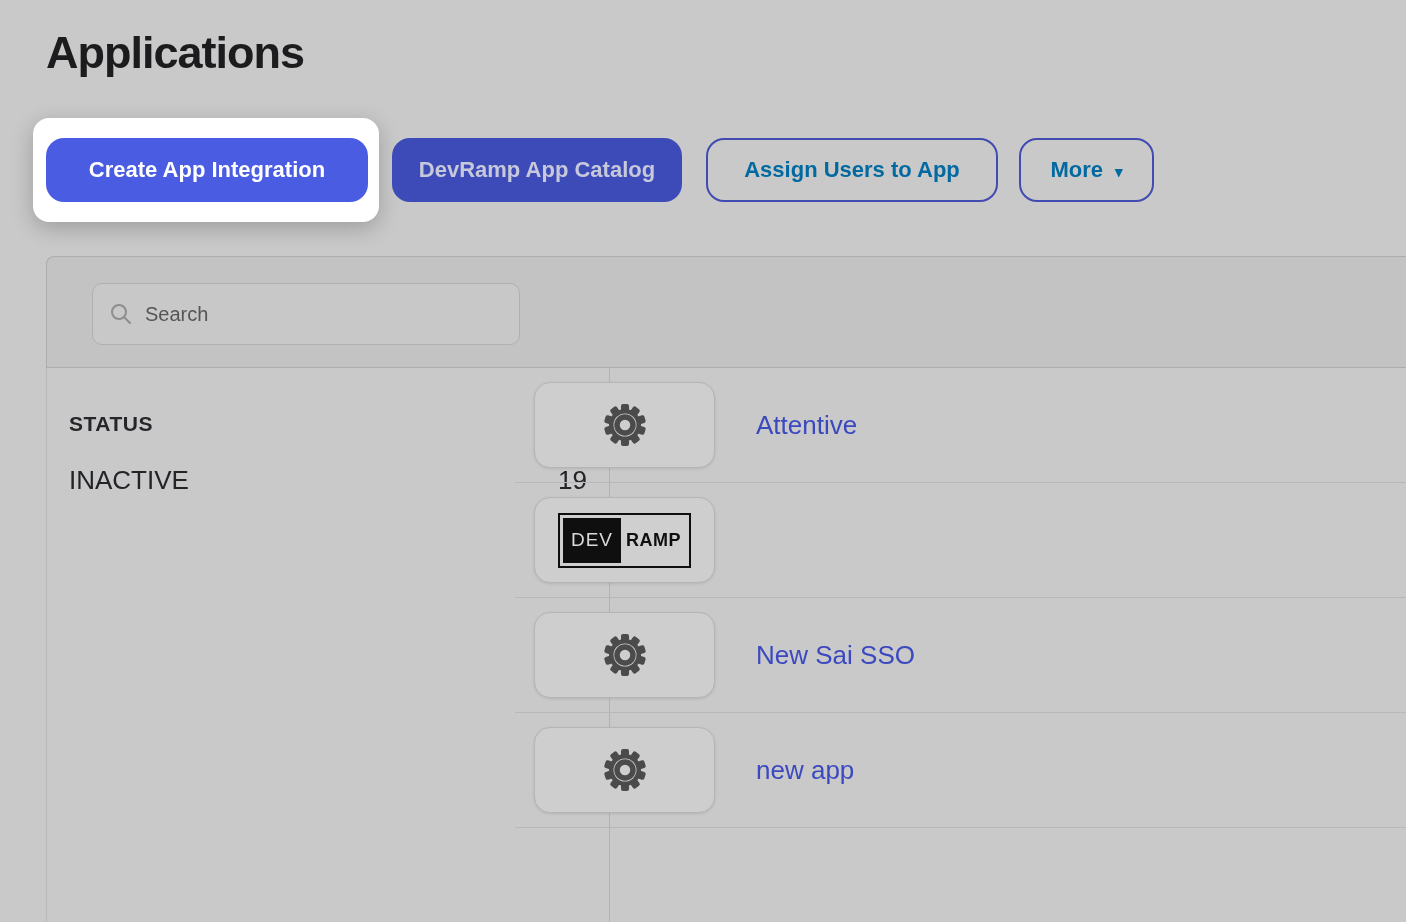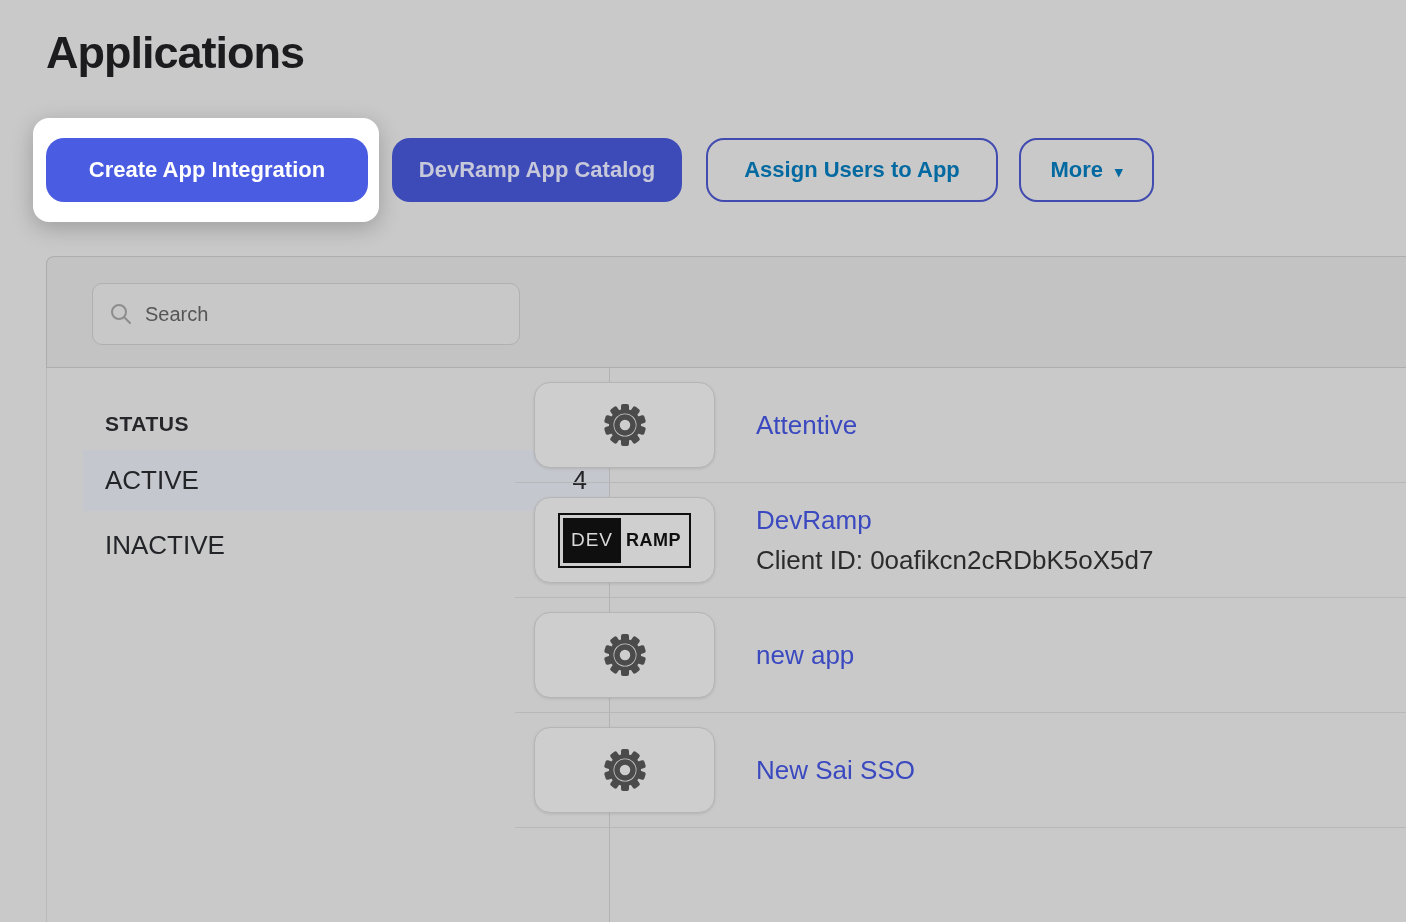--- a/index.html
+++ b/index.html
@@ -67,21 +67,20 @@
     font-size: 20px; color: #333333;
   }
   .search-box input::placeholder { color: #565656; opacity: 1; }
 
   
   .sidebar {
     position: absolute; left: 46px; top: 368px;
     width: 564px; height: 554px;
     border-left: 1px solid #b9b9b9;
     border-right: 1px solid #b2b2b2;
-    padding-left: 36px;
   }
   .status-header {
     margin: 44px 0 14px 0; padding: 0 22px;
     font-size: 21px; font-weight: 700; letter-spacing: 0.5px;
     color: #26262a;
   }
   .filter-row {
     height: 61px; margin-bottom: 4px; padding: 0 22px;
     display: flex; align-items: center; justify-content: space-between;
     font-size: 26px; color: #222428; cursor: pointer;
@@ -145,24 +144,20 @@
     <svg width="24" height="24" viewBox="0 0 24 24">
       <circle cx="10" cy="10" r="7" fill="none" stroke="#8d8d8d" stroke-width="2"></circle>
       <line x1="15.2" y1="15.2" x2="21" y2="21" stroke="#8d8d8d" stroke-width="2" stroke-linecap="round"></line>
     </svg>
     <input type="text" placeholder="Search" style="">
   </div>
 </div>
 
 <aside class="sidebar">
   <div class="status-header">STATUS</div>
-  <div class="filter-row selected">
-    <span>ACTIVE</span>
-    <span class="filter-count">4</span>
-  </div>
   <div class="filter-row">
     <span>INACTIVE</span>
     <span class="filter-count">19</span>
   </div>
 </aside>
 
 <main class="app-list">
 
   <div class="app-row">
     <div class="icon-card">
@@ -191,24 +186,20 @@
     </div>
   </div>
 
   <div class="app-row">
     <div class="icon-card">
       <div class="devramp-logo">
         <div class="devramp-left">DEV</div>
         <div class="devramp-right">RAMP</div>
       </div>
     </div>
-    <div class="app-text">
-      <a class="app-link">DevRamp</a>
-      <span class="client-id">Client ID: 0oafikcn2cRDbK5oX5d7</span>
-    </div>
   </div>
 
   <div class="app-row">
     <div class="icon-card">
       <svg width="50" height="50" viewBox="-25 -25 50 50">
         <g fill="#4b4b4b">
           <g>
             <rect x="-4" y="-21" width="8" height="10" rx="2"></rect>
             <rect x="-4" y="-21" width="8" height="10" rx="2" transform="rotate(36)"></rect>
             <rect x="-4" y="-21" width="8" height="10" rx="2" transform="rotate(72)"></rect>
@@ -220,21 +211,21 @@
             <rect x="-4" y="-21" width="8" height="10" rx="2" transform="rotate(288)"></rect>
             <rect x="-4" y="-21" width="8" height="10" rx="2" transform="rotate(324)"></rect>
           </g>
           <circle r="16"></circle>
         </g>
         <circle r="11.5" fill="#cecece"></circle>
         <circle r="8" fill="none" stroke="#4b4b4b" stroke-width="5.5"></circle>
       </svg>
     </div>
     <div class="app-text">
-      <a class="app-link">new app</a>
+      <a class="app-link">New Sai SSO</a>
     </div>
   </div>
 
   <div class="app-row">
     <div class="icon-card">
       <svg width="50" height="50" viewBox="-25 -25 50 50">
         <g fill="#4b4b4b">
           <g>
             <rect x="-4" y="-21" width="8" height="10" rx="2"></rect>
             <rect x="-4" y="-21" width="8" height="10" rx="2" transform="rotate(36)"></rect>
@@ -247,17 +238,17 @@
             <rect x="-4" y="-21" width="8" height="10" rx="2" transform="rotate(288)"></rect>
             <rect x="-4" y="-21" width="8" height="10" rx="2" transform="rotate(324)"></rect>
           </g>
           <circle r="16"></circle>
         </g>
         <circle r="11.5" fill="#cecece"></circle>
         <circle r="8" fill="none" stroke="#4b4b4b" stroke-width="5.5"></circle>
       </svg>
     </div>
     <div class="app-text">
-      <a class="app-link">New Sai SSO</a>
+      <a class="app-link">new app</a>
     </div>
   </div>
 
 </main>
 
 </body></html>

